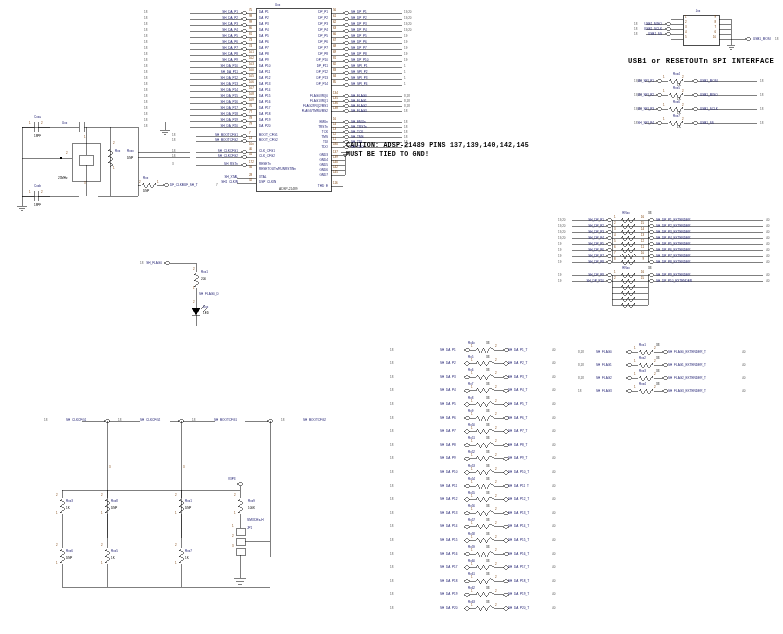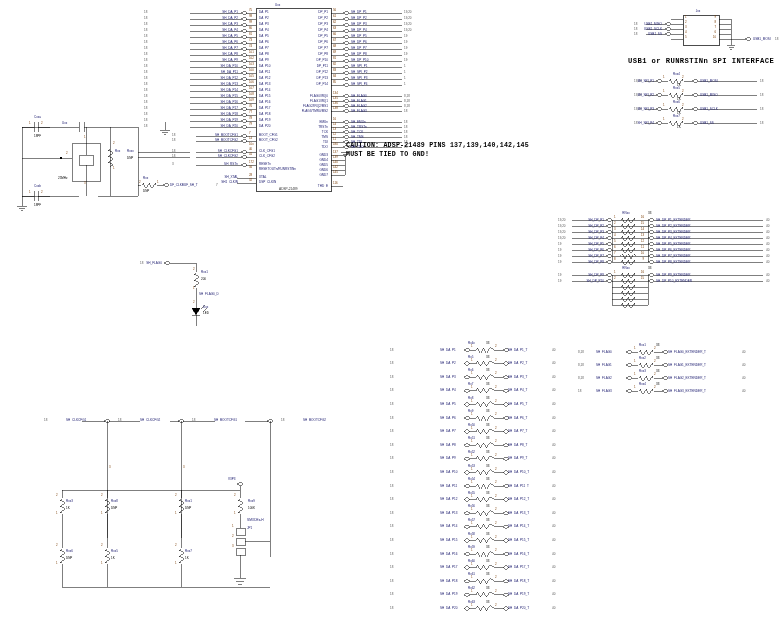--- a/index.html
+++ b/index.html
@@ -599,21 +599,21 @@
         <line x1="494" y1="608.4" x2="503" y2="608.4"></line>
         <polygon points="503,608.4 506,606.4 509,608.4 506,610.4" fill="#fff"></polygon>
       </g>
 </svg>
 
 <div class="lyr">
 
   <div class="t tbig" style="left:346px;top:143px;">CAUTION: ADSP-21489 PINS 137,139,140,142,145</div>
   <div class="t tbig" style="left:346px;top:152px;">MUST BE TIED TO GND!</div>
 
-  <div class="t ttitle" style="left:628px;top:58px;">USB1 or RUNRSTINn SPI INTERFACE</div>
+  <div class="t ttitle" style="left:628px;top:58px;">USB1 or RESETOUTn SPI INTERFACE</div>
 
   <div class="t tr" style="left:275px;top:4px;">Uxx</div>
   <div class="t tpart" style="left:279px;top:188px;">ADSP-21489</div>
 
   <div id="gen-text">
         <div class="t tg" style="left: 144px; top: 11.4px;">18</div>
         <div class="t tn right" style="left: 238px; top: 11.4px;">SH_DA_P1</div>
         <div class="t tp" style="left: 249px; top: 8.8px;">75</div>
         <div class="t tn" style="left: 259px; top: 11.4px;">DA_P1</div>
         <div class="t tg" style="left: 144px; top: 17.4px;">18</div>

